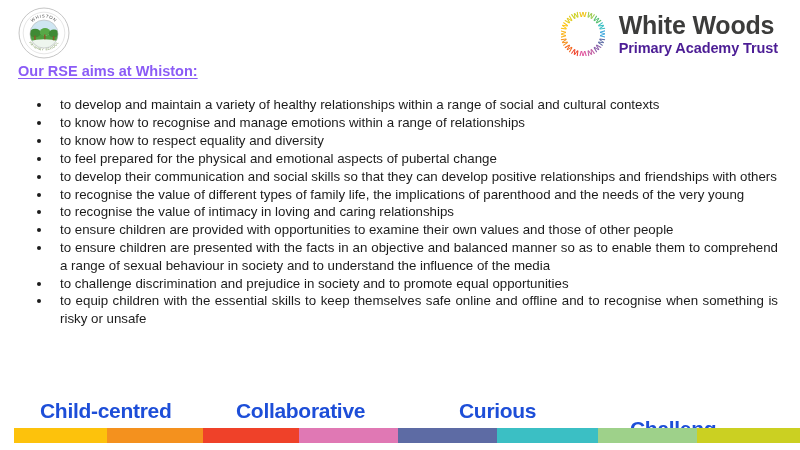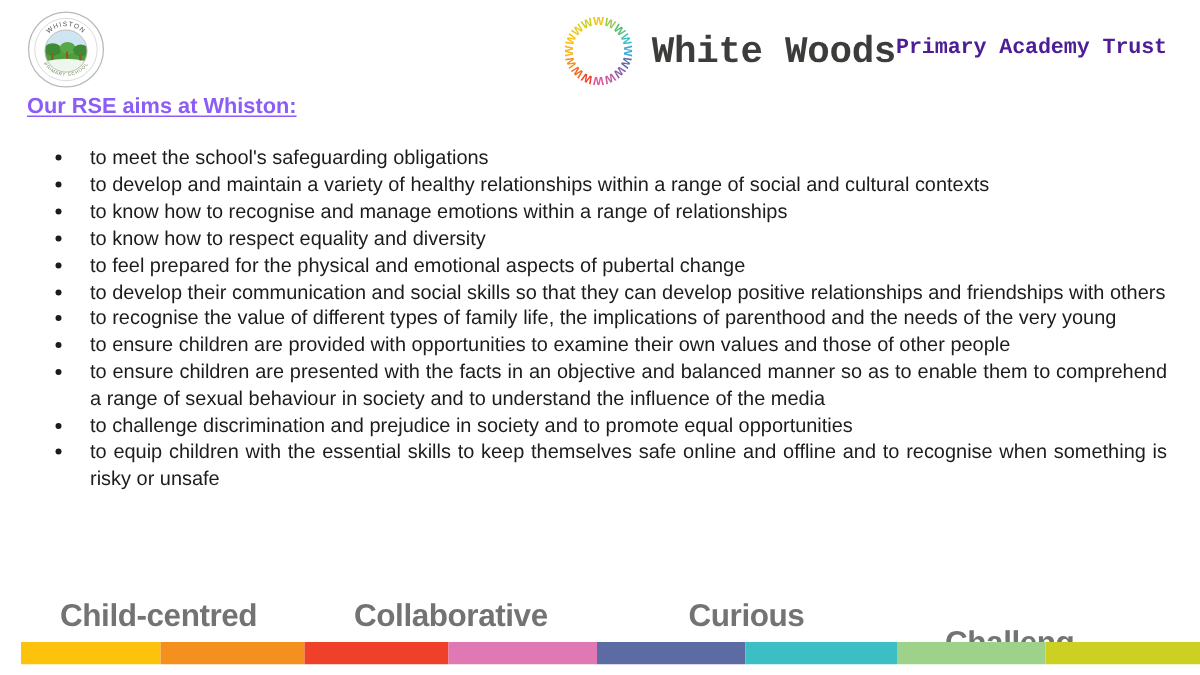--- a/index.html
+++ b/index.html
@@ -39,23 +39,23 @@
     align-items: center;
     gap: 10px;
   }
   .ww-mark {
     width: 52px;
     height: 52px;
     flex: 0 0 auto;
   }
   .ww-words {
     display: flex;
+    flex-direction: column;
     justify-content: center;
     line-height: 1;
-    font-family: Liberation Mono, monospace;
   }
   .ww-name {
     font-size: 25px;
     font-weight: bold;
     color: #3c3c3b;
     letter-spacing: -0.2px;
   }
   .ww-tag {
     font-size: 14.5px;
     font-weight: bold;
@@ -112,21 +112,21 @@
     position: absolute;
     left: 0;
     top: 399px;
     width: 800px;
     height: 26px;
   }
   .value-word {
     position: absolute;
     font-size: 21px;
     font-weight: bold;
-    color: #737373;
+    color: #1d4ed8;
     letter-spacing: -0.3px;
     white-space: nowrap;
     top: 0;
   }
 
   .color-bar {
     position: absolute;
     left: 14px;
     top: 428px;
     width: 786px;
@@ -201,27 +201,27 @@
     <div class="ww-words">
       <div class="ww-name">White Woods</div>
       <div class="ww-tag">Primary Academy Trust</div>
     </div>
   </div>
 </div>
 
 <div class="page-title">Our RSE aims at Whiston:</div>
 
 <ul class="aims" id="aims-list">
-    <li class="aim-item">to meet the school's safeguarding obligations</li>
     <li class="aim-item">to develop and maintain a variety of healthy relationships within a range of social and cultural contexts</li>
     <li class="aim-item">to know how to recognise and manage emotions within a range of relationships</li>
     <li class="aim-item">to know how to respect equality and diversity</li>
     <li class="aim-item">to feel prepared for the physical and emotional aspects of pubertal change</li>
     <li class="aim-item">to develop their communication and social skills so that they can develop positive relationships and friendships with others</li>
     <li class="aim-item">to recognise the value of different types of family life, the implications of parenthood and the needs of the very young</li>
+    <li class="aim-item">to recognise the value of intimacy in loving and caring relationships</li>
     <li class="aim-item">to ensure children are provided with opportunities to examine their own values and those of other people</li>
     <li class="aim-item">to ensure children are presented with the facts in an objective and balanced manner so as to enable them to comprehend a range of sexual behaviour in society and to understand the influence of the media</li>
     <li class="aim-item">to challenge discrimination and prejudice in society and to promote equal opportunities</li>
     <li class="aim-item">to equip children with the essential skills to keep themselves safe online and offline and to recognise when something is risky or unsafe</li>
   </ul>
 
 <div class="values-row" id="values-row">
     <div class="value-word" style="left: 40px;">Child-centred</div>
     <div class="value-word" style="left: 236px; text-align: right;">Collaborative</div>
     <div class="value-word" style="left: 459px;">Curious</div>

